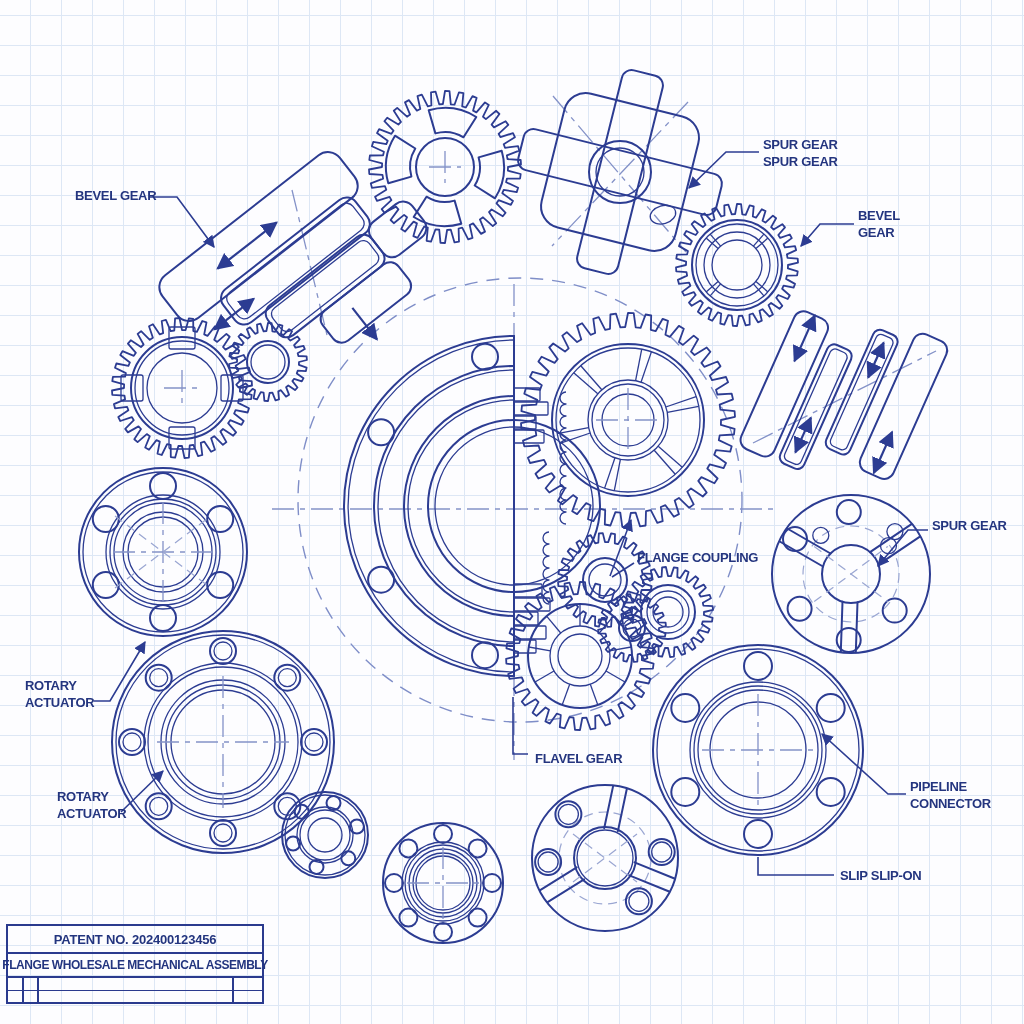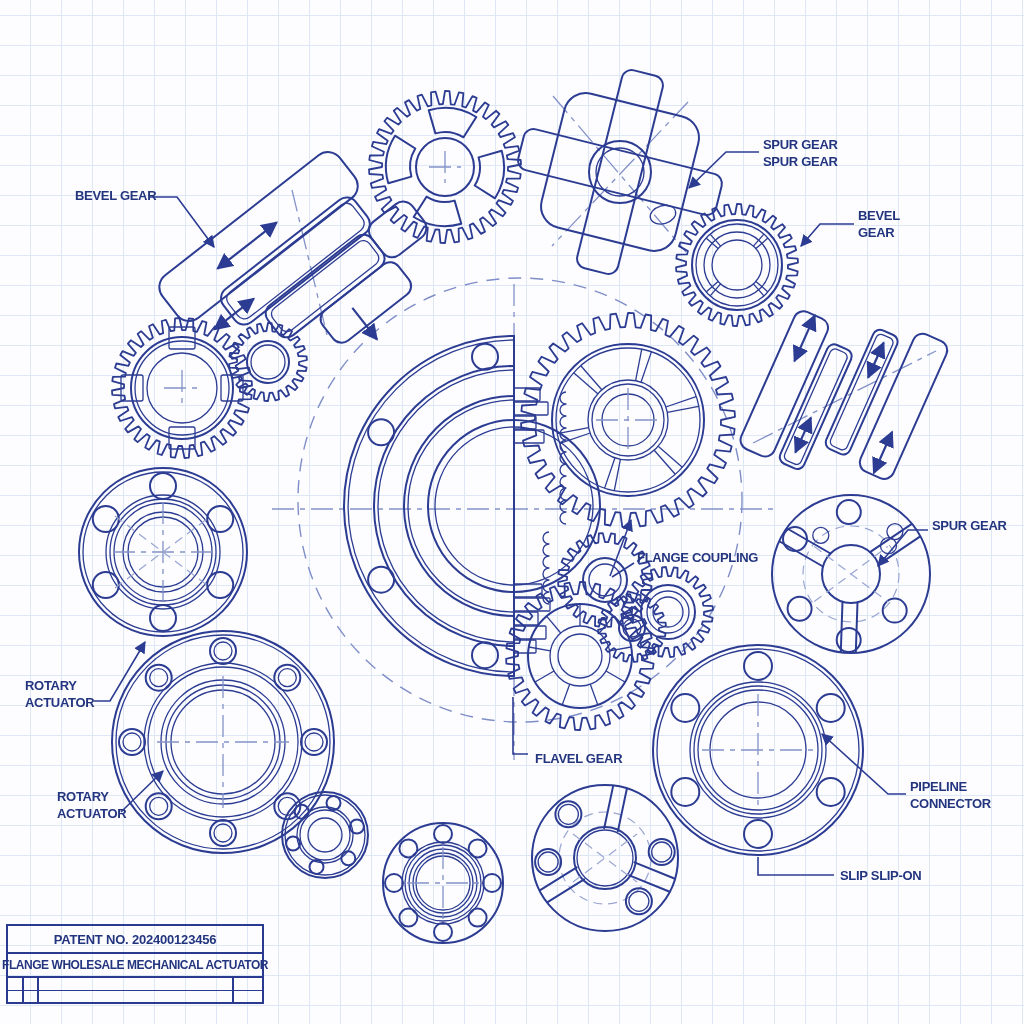--- a/index.html
+++ b/index.html
@@ -410,20 +410,20 @@
         <text x="910" y="788" class="lbl" dominant-baseline="middle"><tspan x="910" dy="0">PIPELINE</tspan><tspan x="910" dy="17">CONNECTOR</tspan></text>
       </g>
       <g>
         <polyline points="758,857 758,875 834,875" class="ld"></polyline>
         <text x="840" y="877" class="lbl" dominant-baseline="middle"><tspan x="840" dy="0">SLIP SLIP-ON</tspan></text>
       </g>
     </svg>
 
   <div class="tb">
     <div class="tb-row1">PATENT NO. 202400123456</div>
-    <div class="tb-row2">FLANGE WHOLESALE MECHANICAL ACTUATOR</div>
+    <div class="tb-row2">FLANGE WHOLESALE MECHANICAL ASSEMBLY</div>
     <div class="tb-row3"></div>
     <div class="tb-row4"></div>
     <div class="vline" style="left:14px"></div>
     <div class="vline" style="left:29px"></div>
     <div class="vline" style="left:224px"></div>
   </div>
 </div>
 
 </body></html>

